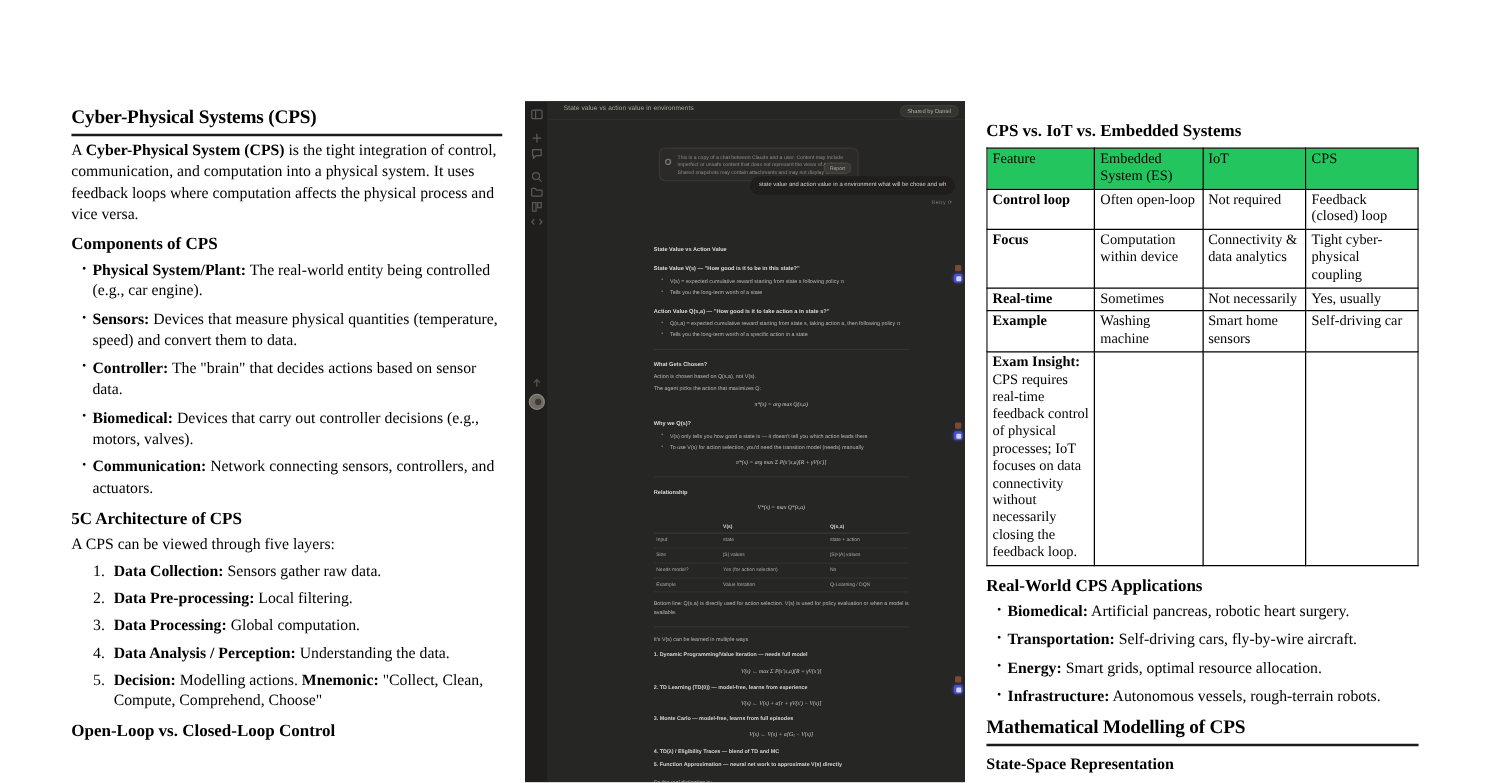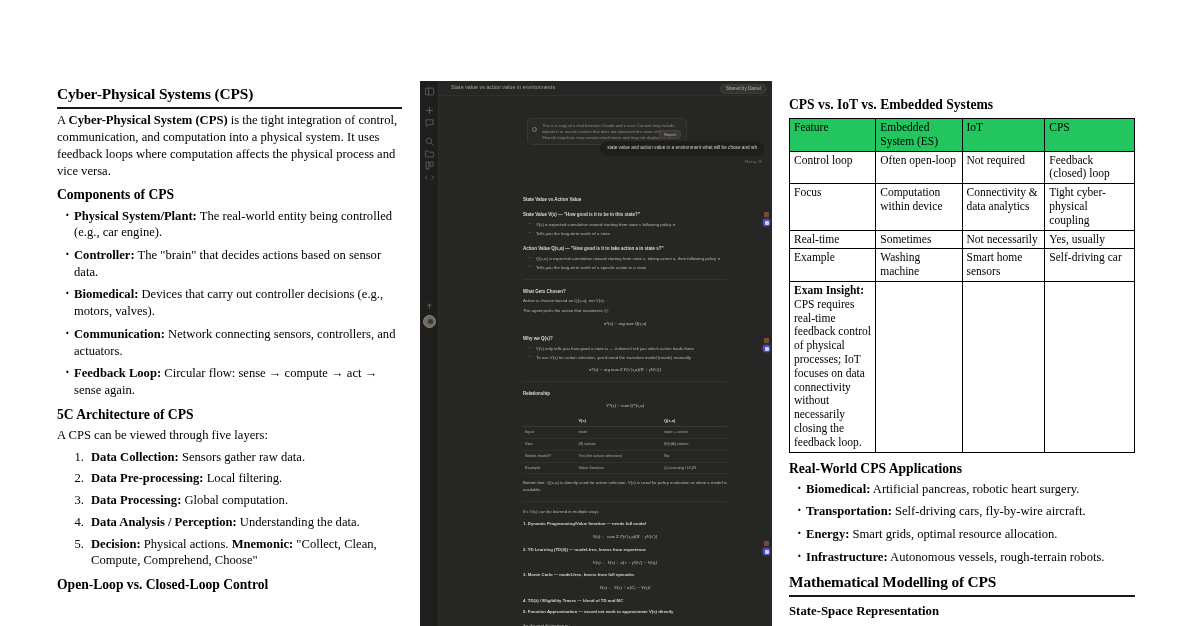--- a/index.html
+++ b/index.html
@@ -72,21 +72,21 @@
     line-height: 1.2;
     table-layout: fixed;
   }
   table.cmp th, table.cmp td {
     border: 1px solid #000;
     padding: 2px 4px;
     text-align: left;
     vertical-align: top;
   }
   table.cmp thead th { background: #22c55e; font-weight: normal; }
-  table.cmp tbody td.feat { font-weight: normal; }
+  table.cmp tbody td.feat { font-weight: bold; }
   table.cmp col.c1 { width: 25%; }
   table.cmp col.c2 { width: 25%; }
   table.cmp col.c3 { width: 24%; }
   table.cmp col.c4 { width: 26%; }
 
   
   #app-window {
     position: absolute;
     left: 420px; top: 81px;
     width: 352px; height: 545px;
@@ -241,35 +241,35 @@
   <div class="doc-col" id="col-left">
 
     <h1 class="doc-h1">Cyber-Physical Systems (CPS)</h1>
 
     <p class="doc-p"><span>A </span><b>Cyber-Physical System (CPS)</b><span> is the tight integration of control, communication, and computation into a physical system. It uses feedback loops where computation affects the physical process and vice versa.</span></p>
 
     <h2 class="doc-h2">Components of CPS</h2>
 
     <ul class="doc-ul">
       <li><b>Physical System/Plant:</b><span> The real-world entity being controlled (e.g., car engine).</span></li>
+      <li><b>Sensors:</b><span> Devices that measure physical quantities (temperature, speed) and convert them to data.</span></li>
       <li><b>Controller:</b><span> The "brain" that decides actions based on sensor data.</span></li>
       <li><b>Biomedical:</b><span> Devices that carry out controller decisions (e.g., motors, valves).</span></li>
       <li><b>Communication:</b><span> Network connecting sensors, controllers, and actuators.</span></li>
-      <li><b>Feedback Loop:</b><span> Circular flow: sense → compute → act → sense again.</span></li>
     </ul>
 
     <h2 class="doc-h2">5C Architecture of CPS</h2>
     <p class="doc-p">A CPS can be viewed through five layers:</p>
 
     <ol class="doc-ol">
       <li><b>Data Collection:</b><span> Sensors gather raw data.</span></li>
       <li><b>Data Pre-processing:</b><span> Local filtering.</span></li>
       <li><b>Data Processing:</b><span> Global computation.</span></li>
       <li><b>Data Analysis / Perception:</b><span> Understanding the data.</span></li>
-      <li><b>Decision:</b><span> Physical actions. </span><b>Mnemonic:</b><span> "Collect, Clean, Compute, Comprehend, Choose"</span></li>
+      <li><b>Decision:</b><span> Modelling actions. </span><b>Mnemonic:</b><span> "Collect, Clean, Compute, Comprehend, Choose"</span></li>
     </ol>
 
     <h2 class="doc-h2">Open-Loop vs. Closed-Loop Control</h2>
 
   </div>
 
   <div class="doc-col" id="col-right">
 
     <h2 class="doc-h2" style="margin-top:12px">CPS vs. IoT vs. Embedded Systems</h2>
 

